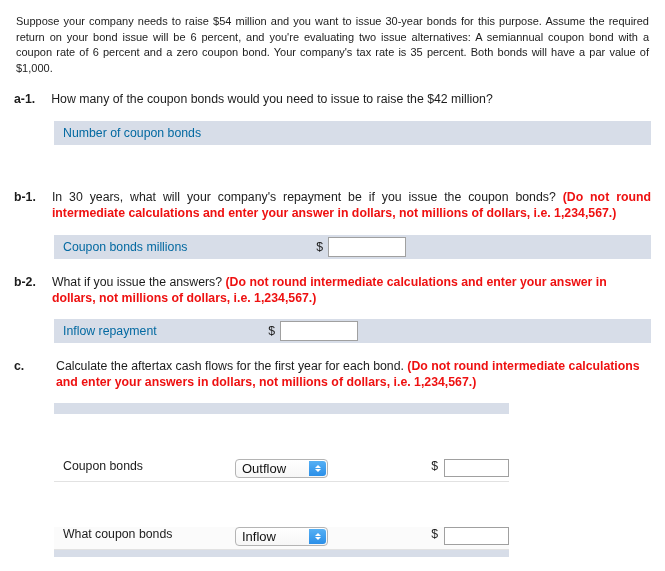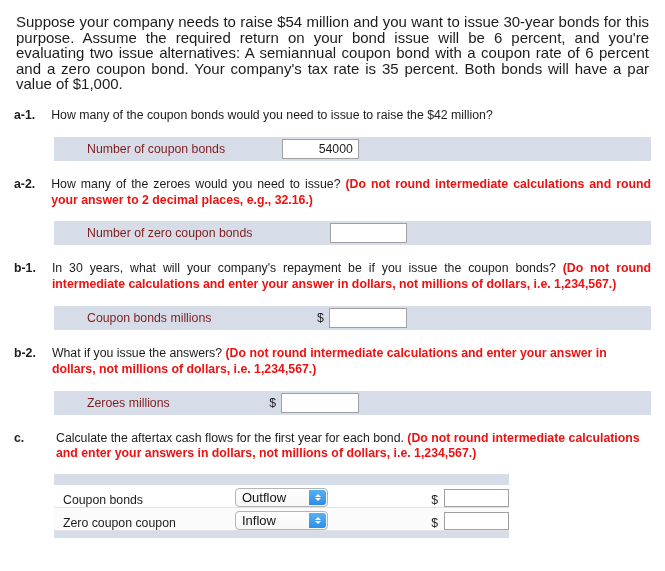--- a/index.html
+++ b/index.html
@@ -18,21 +18,21 @@
   .page {
     position: relative;
     width: 665px;
     height: 571px;
     box-sizing: border-box;
     padding: 14px 14px 0 14px;
   }
 
   
   .intro {
-    font-size: 15px;
+    font-size: 11px;
     line-height: 15.6px;
     text-align: justify;
     color: #1c1c1c;
     margin: 0 2px 0 2px;
   }
 
   
   .question {
     display: flex;
     align-items: flex-start;
@@ -68,24 +68,23 @@
     margin-left: 40px;
   }
   .ans-row {
     display: flex;
     align-items: center;
     height: 24px;
     background: #d7dde8;
   }
   .ans-label {
     font-size: 12.3px;
-    color: #7f1d1d;
+    color: #0369a1;
     padding-left: 9px;
     white-space: nowrap;
-    margin-left: 24px;
   }
   .dollar {
     font-size: 12.3px;
     color: #1c1c1c;
     text-align: right;
     padding-right: 5px;
   }
   .ans-input {
     box-sizing: border-box;
     height: 20px;
@@ -128,24 +127,25 @@
   .c-head {
     height: 11px;
     background: #d7dde8;
   }
   .c-foot {
     height: 7px;
     background: #d7dde8;
   }
   .c-row {
     display: flex;
-    align-items: flex-end;
+    align-items: flex-start;
     height: 22px;
     background: #ffffff;
     border-bottom: 1px solid #e2e2e2;
+    margin-top: 45px;
   }
   .c-row.alt { background: #fbfbfb; }
   .c-name {
     width: 172px;
     font-size: 12.3px;
     color: #1c1c1c;
     padding-left: 9px;
     white-space: nowrap;
   }
   .c-select-cell {
@@ -232,43 +232,29 @@
   <div class="question">
     <span class="q-label">a-1.</span>
     <span class="q-body nojust">How many of the coupon bonds would you need to issue to raise the $42 million?</span>
   </div>
 
   <div class="spacer-2"></div>
 
   <div class="ans-table">
     <div class="ans-row row-a1">
       <span class="ans-label">Number of coupon bonds</span>
-      <input class="ans-input" type="text" value="54000" style="">
       <span class="pad-right"></span>
     </div>
   </div>
 
   <div class="spacer-1"></div>
 
-  <div class="question">
-    <span class="q-label">a-2.</span>
-    <span class="q-body">
-      <span>How many of the zeroes would you need to issue? </span><span class="note">(Do not round intermediate calculations and round your answer to 2 decimal places, e.g., 32.16.)</span>
-    </span>
-  </div>
 
   <div class="spacer-2"></div>
 
-  <div class="ans-table">
-    <div class="ans-row row-a2">
-      <span class="ans-label">Number of zero coupon bonds</span>
-      <input class="ans-input" type="text" value="" style="">
-      <span class="pad-right"></span>
-    </div>
-  </div>
 
   <div class="spacer-1"></div>
 
   <div class="question">
     <span class="q-label">b-1.</span>
     <span class="q-body">
       <span>In 30 years, what will your company's repayment be if you issue the coupon bonds? </span><span class="note">(Do not round intermediate calculations and enter your answer in dollars, not millions of dollars, i.e. 1,234,567.)</span>
     </span>
   </div>
 
@@ -289,21 +275,21 @@
     <span class="q-label">b-2.</span>
     <span class="q-body nojust">
       <span>What if you issue the answers? </span><span class="note">(Do not round intermediate calculations and enter your answer in dollars, not millions of dollars, i.e. 1,234,567.)</span>
     </span>
   </div>
 
   <div class="spacer-2"></div>
 
   <div class="ans-table">
     <div class="ans-row row-b2">
-      <span class="ans-label">Zeroes millions</span>
+      <span class="ans-label">Inflow repayment</span>
       <span class="dollar">$</span>
       <input class="ans-input" type="text" value="" style="">
       <span class="pad-right"></span>
     </div>
   </div>
 
   <div class="spacer-1"></div>
 
   <div class="question">
     <span class="q-label wide">c.</span>
@@ -326,21 +312,21 @@
             <span class="chev up"></span>
             <span class="chev down"></span>
           </span>
         </span>
       </span>
       <span class="c-dollar">$</span>
       <input class="c-input" type="text" value="" style="">
     </div>
 
     <div class="c-row alt">
-      <span class="c-name">Zero coupon coupon</span>
+      <span class="c-name">What coupon bonds</span>
       <span class="c-select-cell">
         <span class="mac-select">
           <span class="sel-value">Inflow</span>
           <span class="mac-stepper">
             <span class="chev up"></span>
             <span class="chev down"></span>
           </span>
         </span>
       </span>
       <span class="c-dollar">$</span>

